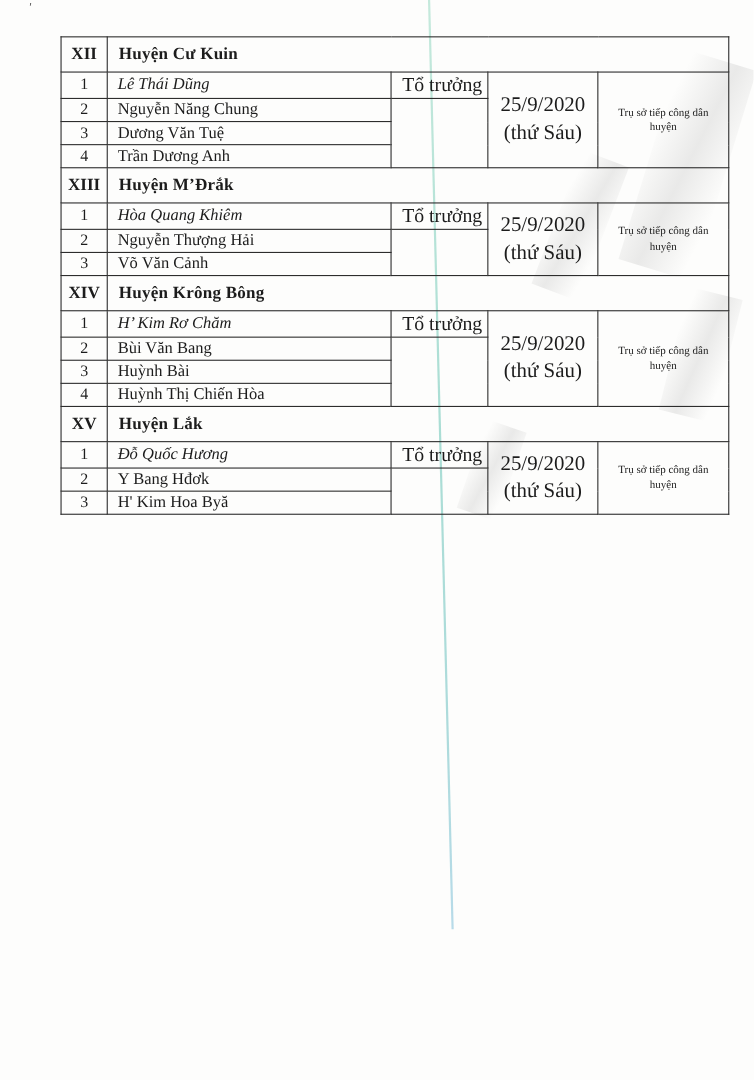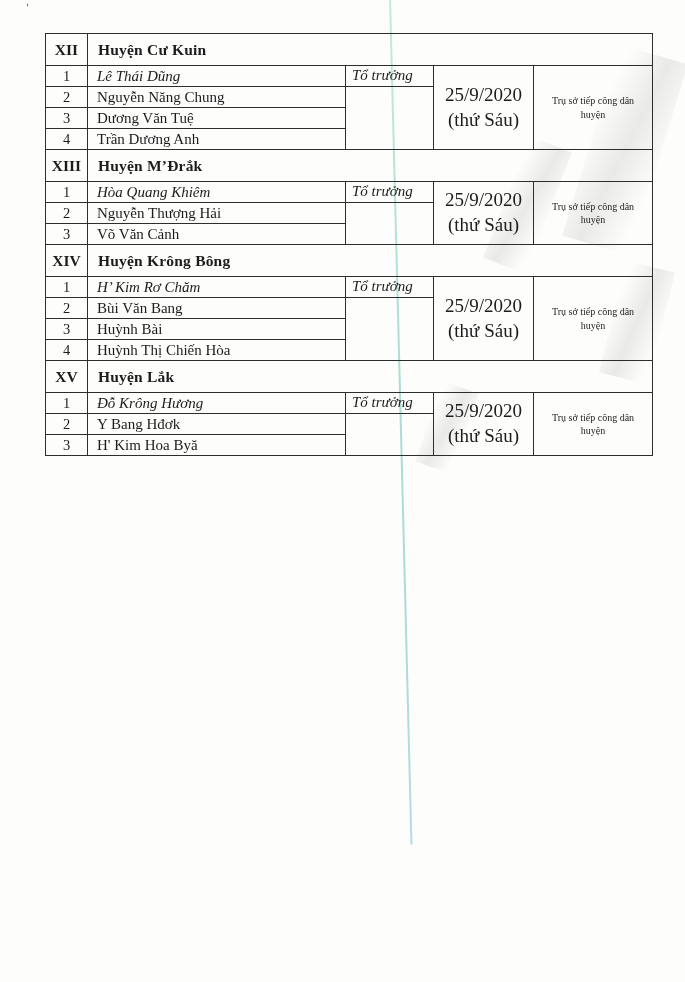--- a/index.html
+++ b/index.html
@@ -38,21 +38,21 @@
     pointer-events: none;
   }
   .smudge-1 { left: 590px; top: 50px;  width: 70px; height: 200px; transform: rotate(17deg); }
   .smudge-2 { left: 505px; top: 140px; width: 45px; height: 130px; transform: rotate(21deg); }
   .smudge-3 { left: 612px; top: 265px; width: 50px; height: 115px; transform: rotate(14deg); }
   .smudge-4 { left: 428px; top: 385px; width: 38px; height: 85px;  transform: rotate(19deg); }
 
   
   table.schedule {
     position: absolute;
-    left: 45px; top: 33px;
+    left: 55px; top: 33px;
     width: 607px;
     border-collapse: collapse;
     table-layout: fixed;
   }
   .schedule td {
     border: 1.5px solid #2d2d2d;
     vertical-align: middle;
     overflow: hidden;
   }
   tr.section-header-row { height: 32px; }
@@ -72,25 +72,25 @@
     padding-left: 10px;
     letter-spacing: 0.2px;
   }
   td.c-name {
     font-size: 15px;
     padding-left: 9px;
     white-space: nowrap;
   }
   td.c-name.italic { font-style: italic; }
   td.c-role {
-    font-size: 15px;
-    font-style: italic;
+    font-size: 18px;
     padding-left: 6px;
     vertical-align: top;
     padding-top: 1px;
+    text-align: center;
   }
   td.c-role-empty { }
   td.c-date {
     text-align: center;
     font-size: 19px;
     line-height: 1.3;
   }
   td.c-loc {
     text-align: center;
     font-size: 10px;
@@ -196,21 +196,21 @@
         <tr class="member-row">
           <td class="c-num">4</td>
           <td class="c-name">Huỳnh Thị Chiến Hòa</td>
         </tr>
         <tr class="section-header-row">
           <td class="c-numeral">XV</td>
           <td class="c-title" colspan="4">Huyện Lắk</td>
         </tr>
         <tr class="member-row">
           <td class="c-num">1</td>
-          <td class="c-name italic">Đỗ Krông Hương</td>
+          <td class="c-name italic">Đỗ Quốc Hương</td>
           <td class="c-role">Tổ trưởng</td>
           <td class="c-date" rowspan="3">
             <div>25/9/2020</div>
             <div>(thứ Sáu)</div>
           </td>
           <td class="c-loc" rowspan="3">Trụ sở tiếp công dân huyện</td>
         </tr>
         <tr class="member-row">
           <td class="c-num">2</td>
           <td class="c-name">Y Bang Hđơk</td>

